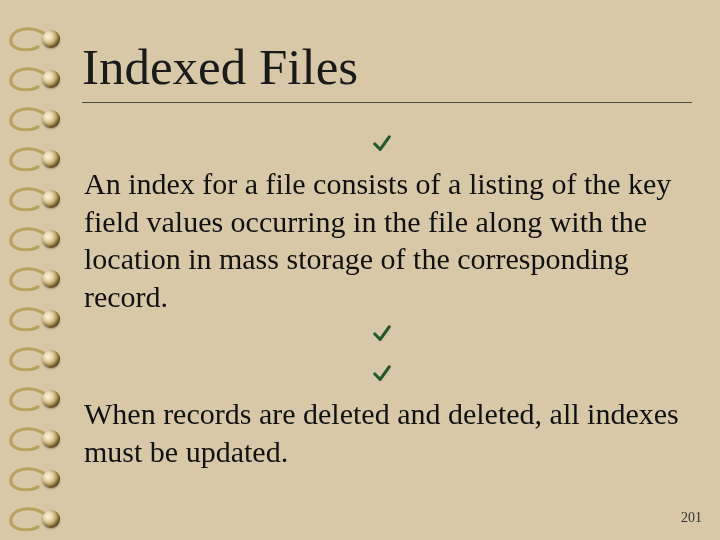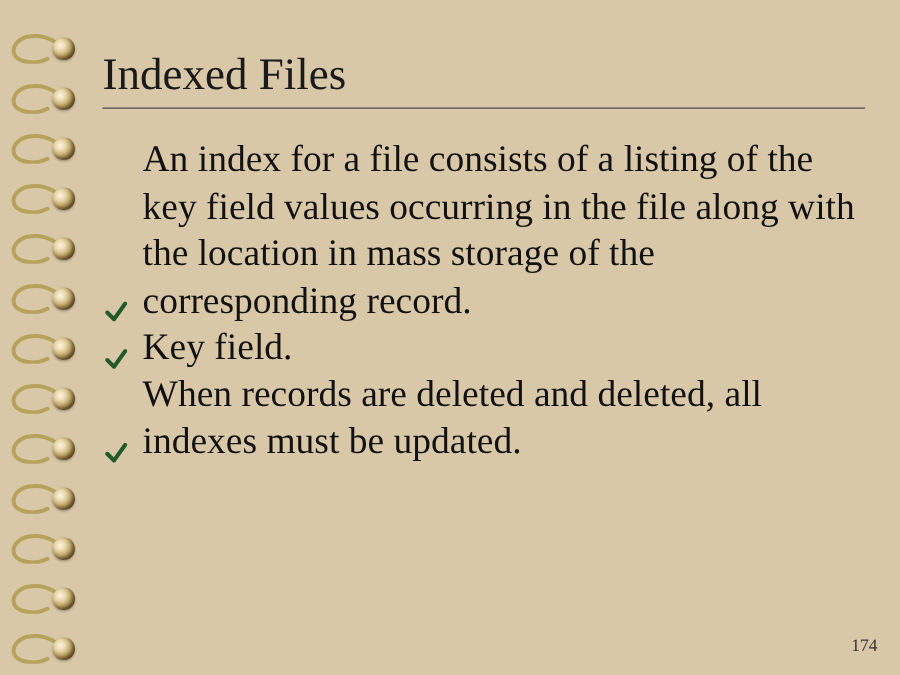--- a/index.html
+++ b/index.html
@@ -51,38 +51,39 @@
   .content {
     position: absolute;
     left: 78px;
     top: 0;
     right: 0;
     bottom: 0;
     padding: 24px 28px 0 0;
     box-sizing: border-box;
   }
   .title {
-    font-size: 36px;
+    font-size: 51px;
     color: #1a1a1a;
     margin: 14px 0 6px 4px;
     font-weight: 400;
     font-family: Liberation Serif, serif;
   }
   .rule {
     border: none;
     border-top: 1px solid #4a4a4a;
     margin: 4px 0 22px 4px;
   }
   .body {
     margin-left: 6px;
   }
   .item {
     display: flex;
-    align-items: flex-end;
+    align-items: center;
     color: #1a1a1a;
+    flex-direction: column;
   }
   .bullet-col {
     width: 30px;
     flex: 0 0 30px;
     padding-top: 10px;
   }
   .check {
     width: 18px;
     height: 18px;
     display: block;
@@ -200,30 +201,29 @@
         </span>
         <span class="text">An index for a file consists of a listing of the key field values occurring in the file along with the location in mass storage of the corresponding record.</span>
       </div>
 
       <div class="item">
         <span class="bullet-col">
           <svg class="check" viewBox="0 0 20 20">
               <path d="M2 10 L8 16 L18 2" fill="none" stroke="#235a2a" stroke-width="3.5" stroke-linecap="round" stroke-linejoin="round"></path>
             </svg>
         </span>
-        <span class="text">Key field.</span>
       </div>
 
 
       <div class="item">
         <span class="bullet-col">
           <svg class="check" viewBox="0 0 20 20">
               <path d="M2 10 L8 16 L18 2" fill="none" stroke="#235a2a" stroke-width="3.5" stroke-linecap="round" stroke-linejoin="round"></path>
             </svg>
         </span>
         <span class="text">When records are deleted and deleted, all indexes must be updated.</span>
       </div>
 
     </div>
   </div>
 
-  <div class="pagenum">174</div>
+  <div class="pagenum">201</div>
 </div>
 
 </body></html>

